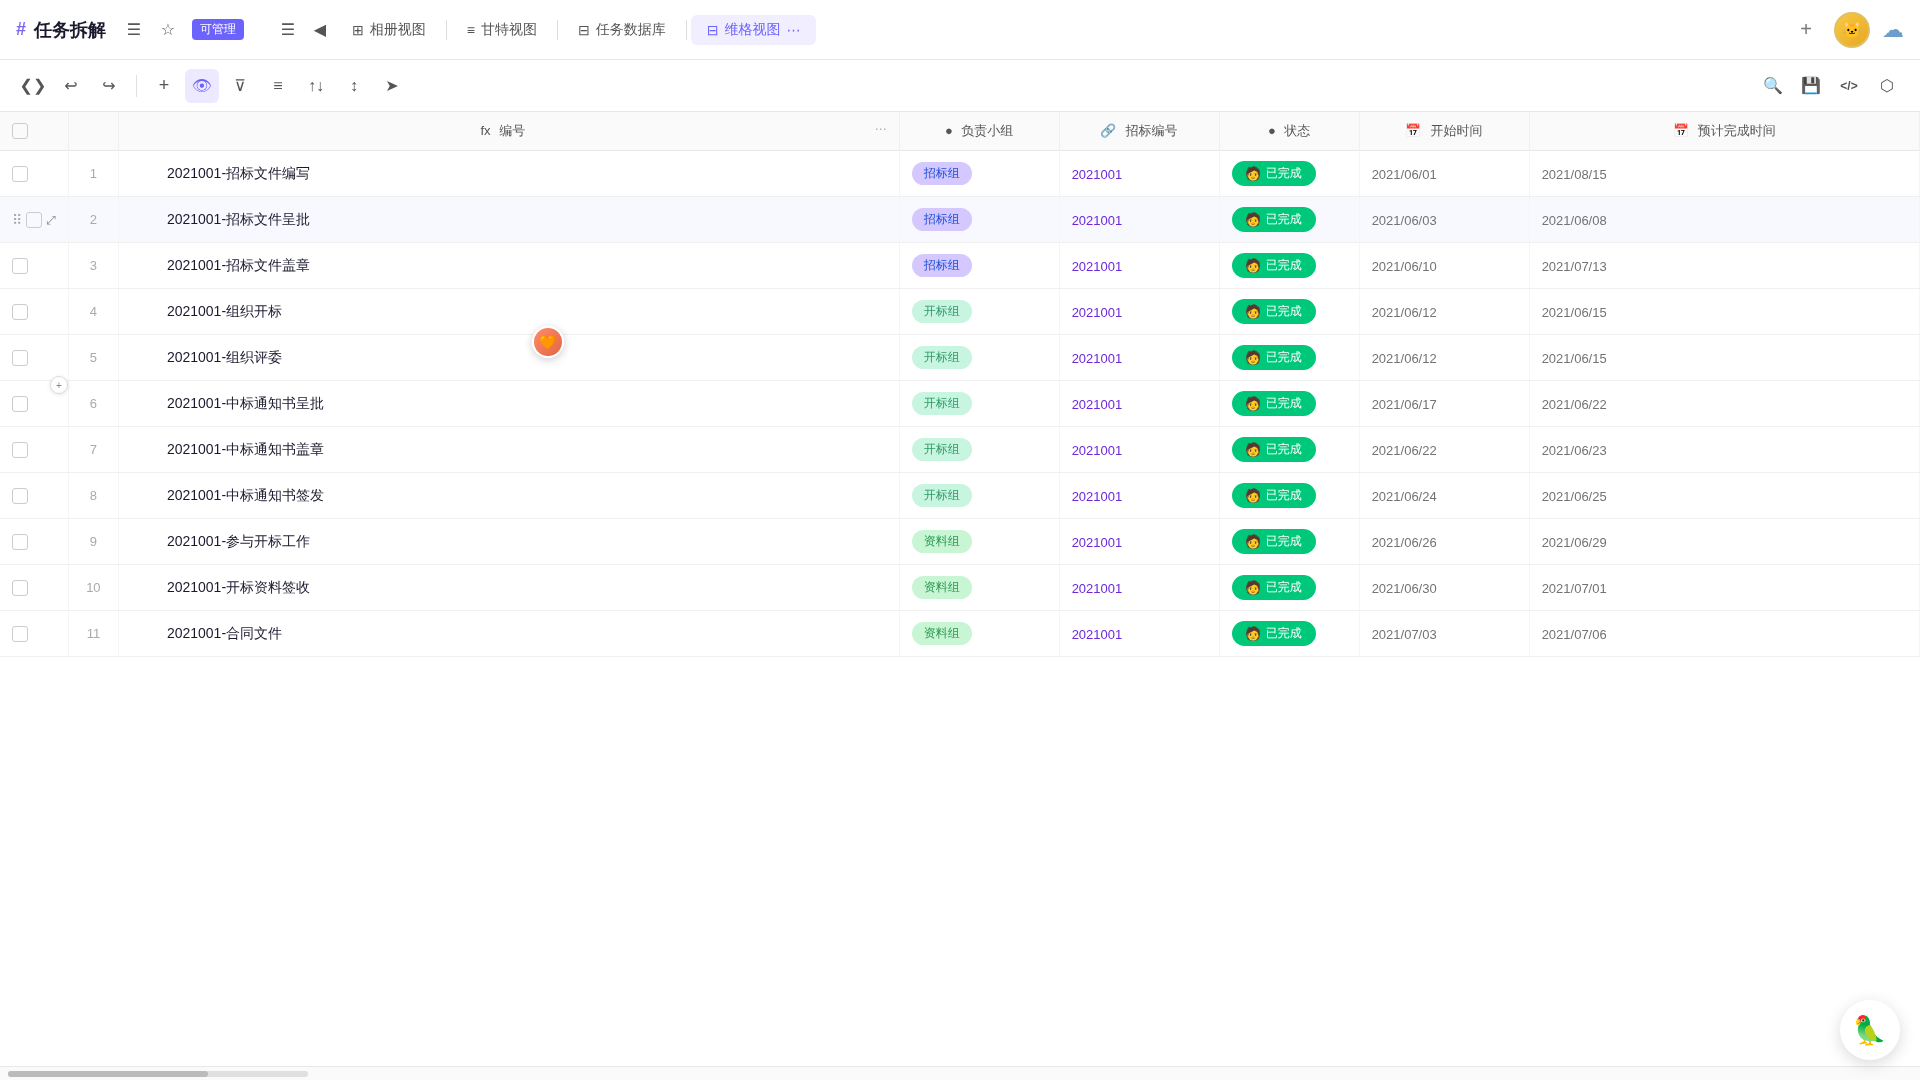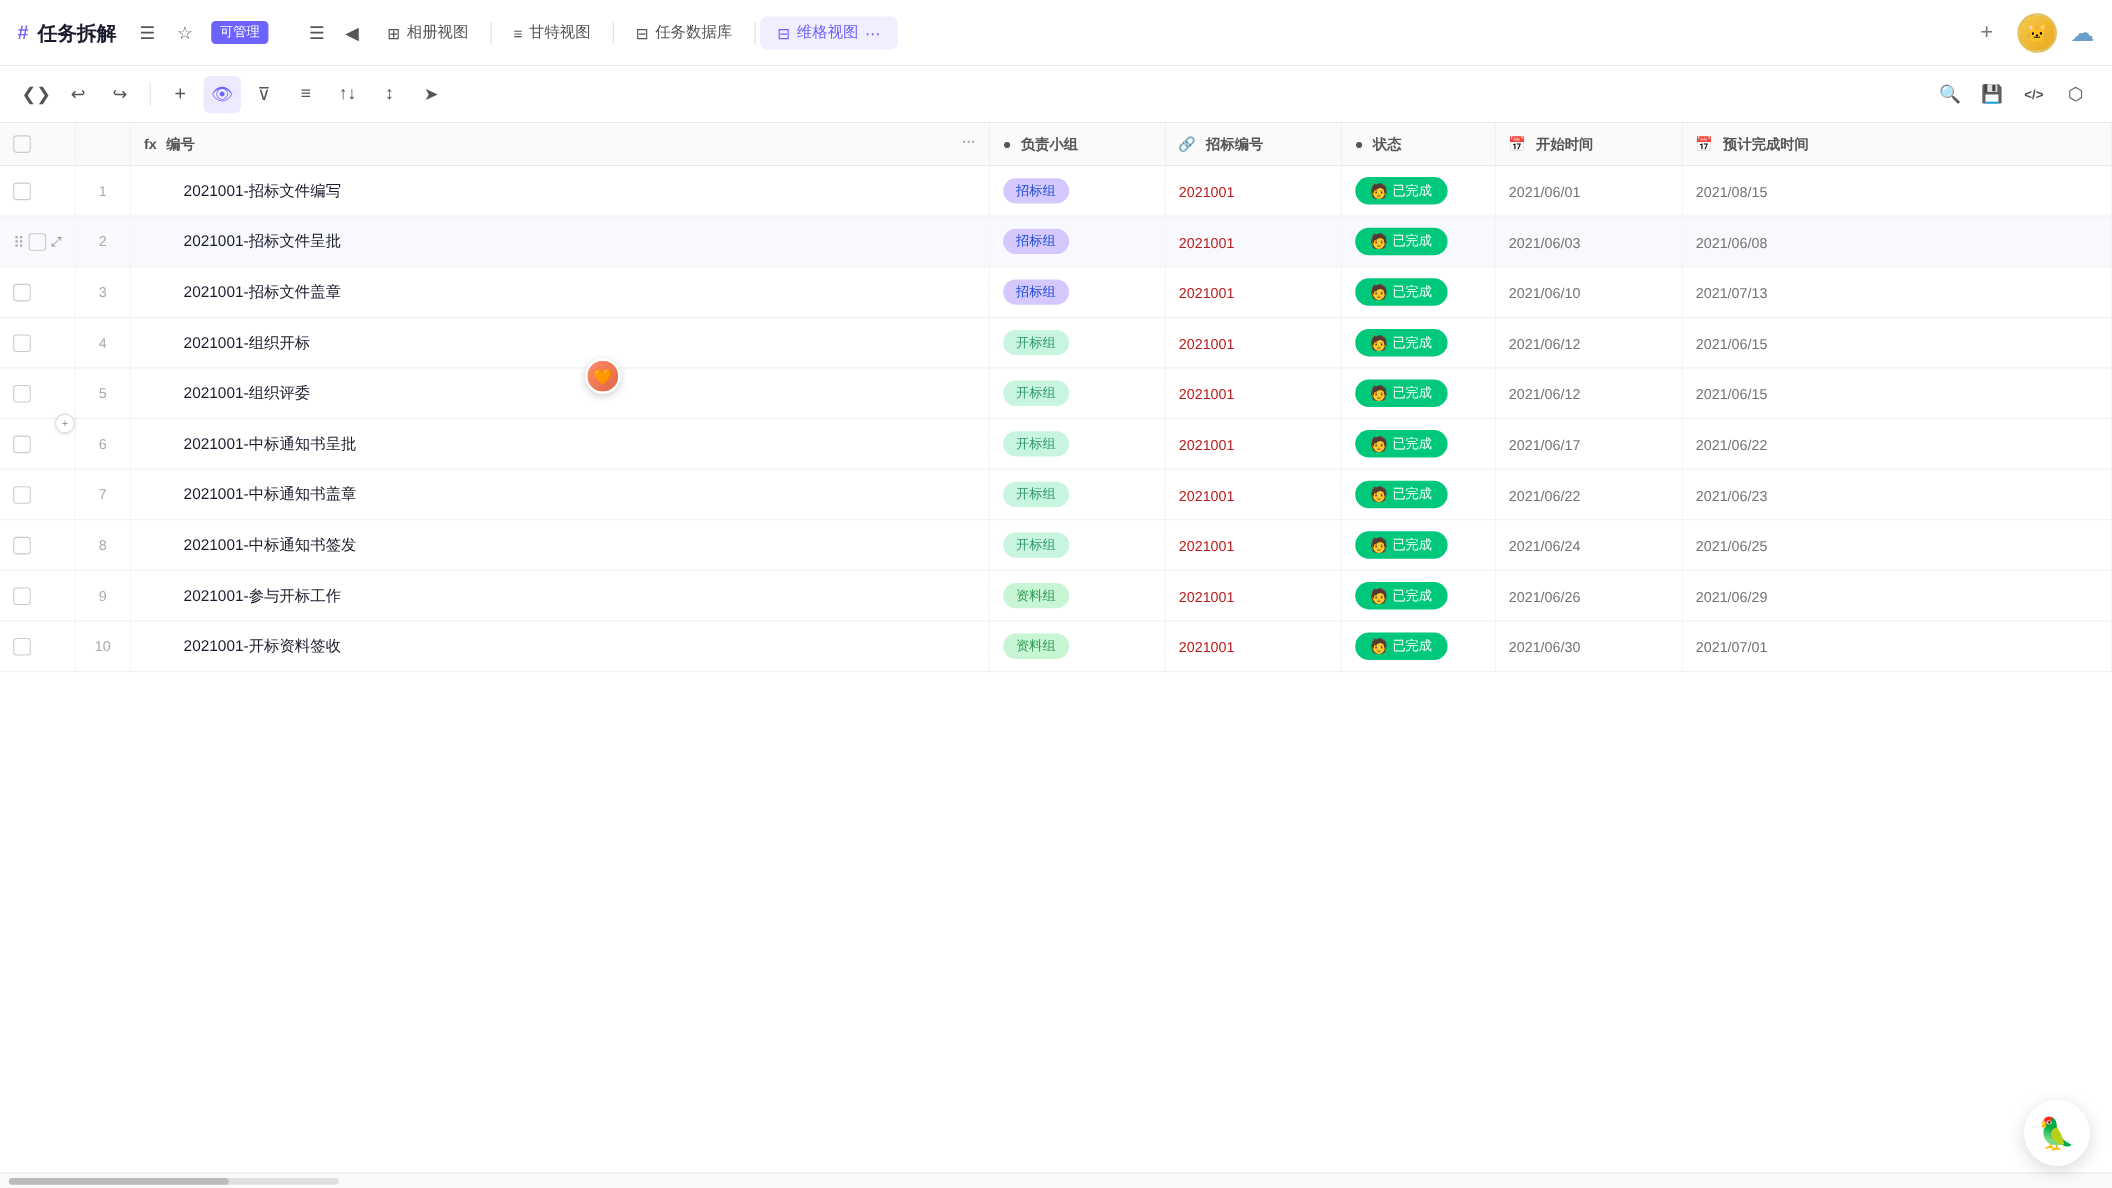--- a/index.html
+++ b/index.html
@@ -186,22 +186,22 @@
       border-collapse: collapse;
       width: 100%;
       min-width: 1600px;
     }
     thead tr {
       background: #fafafa;
       border-bottom: 1px solid #e8e8e8;
     }
     th {
       padding: 10px 12px;
-      text-align: left;
-      font-weight: 700;
+      text-align: center;
+      font-weight: 400;
       color: #555;
       font-size: 13px;
       border-right: 1px solid #f0f0f0;
       white-space: nowrap;
       position: relative;
     }
     th:first-child { width: 40px; }
     th:nth-child(2) { width: 50px; }
     th.col-name { min-width: 340px; }
     th.col-group { width: 160px; }
@@ -264,21 +264,21 @@
       padding: 4px 14px;
       border-radius: 20px;
       background: #00c87a;
       color: #fff;
       font-size: 12px;
       font-weight: 500;
     }
     .status-emoji { font-size: 13px; }
 
     .bid-num {
-      color: #b91c1c;
+      color: #6d28d9;
       font-size: 13px;
     }
     .date-val {
       color: #737373;
       font-size: 13px;
     }
 
     
     .th-icon {
       margin-right: 5px;
@@ -661,20 +661,37 @@
     <td><span class="bid-num">2021001</span></td>
     <td>
       <span class="status-badge">
         <span class="status-emoji">🧑</span>
         已完成
       </span>
     </td>
     <td><span class="date-val">2021/06/30</span></td>
     <td><span class="date-val">2021/07/01</span></td>
   </tr>
+          <tr>
+    <td>
+              <div class="checkbox"></div>
+            </td>
+    <td class="row-num">11</td>
+    <td><span class="task-name">2021001-合同文件</span></td>
+    <td><span class="tag tag-data">资料组</span></td>
+    <td><span class="bid-num">2021001</span></td>
+    <td>
+      <span class="status-badge">
+        <span class="status-emoji">🧑</span>
+        已完成
+      </span>
+    </td>
+    <td><span class="date-val">2021/07/03</span></td>
+    <td><span class="date-val">2021/07/06</span></td>
+  </tr>
         </tbody>
     </table>
 
     <div class="floating-avatar" style="top: 214px; left: 532px;">
       🧡
     </div>
   </div>
 
   <div class="scroll-area">
     <div class="scrollbar-track">

